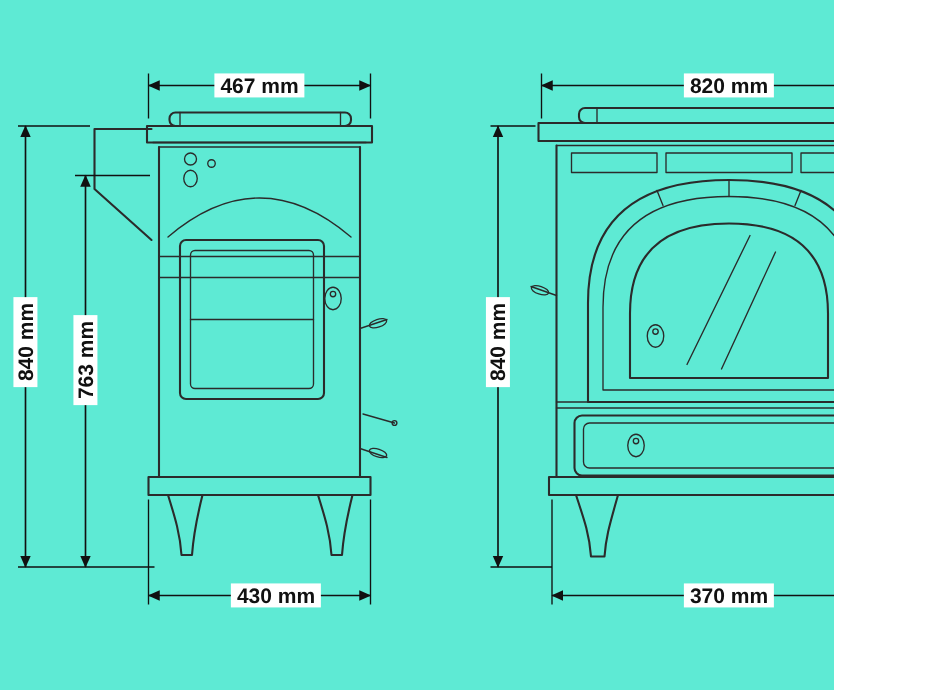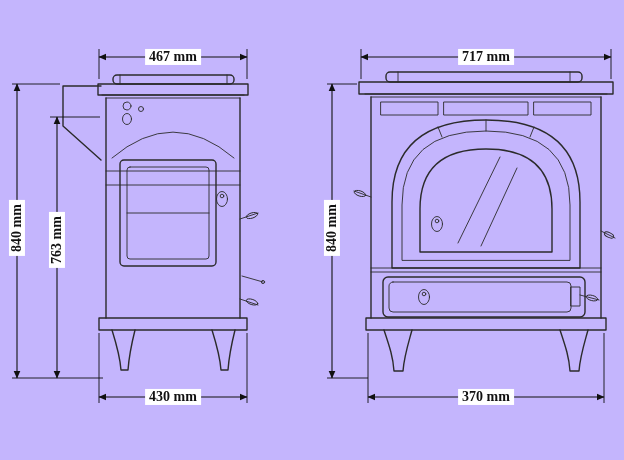--- a/index.html
+++ b/index.html
@@ -1,16 +1,16 @@
 <!DOCTYPE html>
 <html><head>
 <meta charset="utf-8">
 <style>
   html,body{margin:0;padding:0;background:#fff}
-  .canvas{position:relative;width:624px;height:460px;background:#c4b5fd;font-family:Liberation Serif, serif;overflow:hidden}
+  .canvas{position:relative;width:556px;height:460px;background:#5eead4;font-family:Liberation Sans, sans-serif;overflow:hidden}
   .canvas svg{position:absolute;left:0;top:0}
   .dim-label{
     position:absolute;
     transform:translate(-50%,-50%);
     background:#fff;
     padding:0 4px;
     font-size:14px;
     font-weight:600;
     color:#111;
     white-space:nowrap;
@@ -132,20 +132,20 @@
       <line class="d" x1="361" y1="57" x2="611" y2="57" marker-start="url(#ah)" marker-end="url(#ah)"></line>
       <line class="d" x1="17" y1="84" x2="17" y2="378" marker-start="url(#ah)" marker-end="url(#ah)"></line>
       <line class="d" x1="57" y1="117" x2="57" y2="378" marker-start="url(#ah)" marker-end="url(#ah)"></line>
       <line class="d" x1="332" y1="84" x2="332" y2="378" marker-start="url(#ah)" marker-end="url(#ah)"></line>
       <line class="d" x1="99" y1="397" x2="247" y2="397" marker-start="url(#ah)" marker-end="url(#ah)"></line>
       <line class="d" x1="368" y1="397" x2="604" y2="397" marker-start="url(#ah)" marker-end="url(#ah)"></line>
     </g>
   </svg>
 
   <div class="dim-label" style="left:173px;top:57px">467 mm</div>
-  <div class="dim-label" style="left:486px;top:57px">717 mm</div>
+  <div class="dim-label" style="left:486px;top:57px">820 mm</div>
   <div class="dim-label vert" style="left:17px;top:228px">840 mm</div>
   <div class="dim-label vert" style="left:57px;top:240px">763 mm</div>
   <div class="dim-label vert" style="left:332px;top:228px">840 mm</div>
-  <div class="dim-label" style="left:173px;top:397px">430 mm</div>
+  <div class="dim-label" style="left:184px;top:397px">430 mm</div>
   <div class="dim-label" style="left:486px;top:397px">370 mm</div>
 
 </div>
 
 </body></html>

